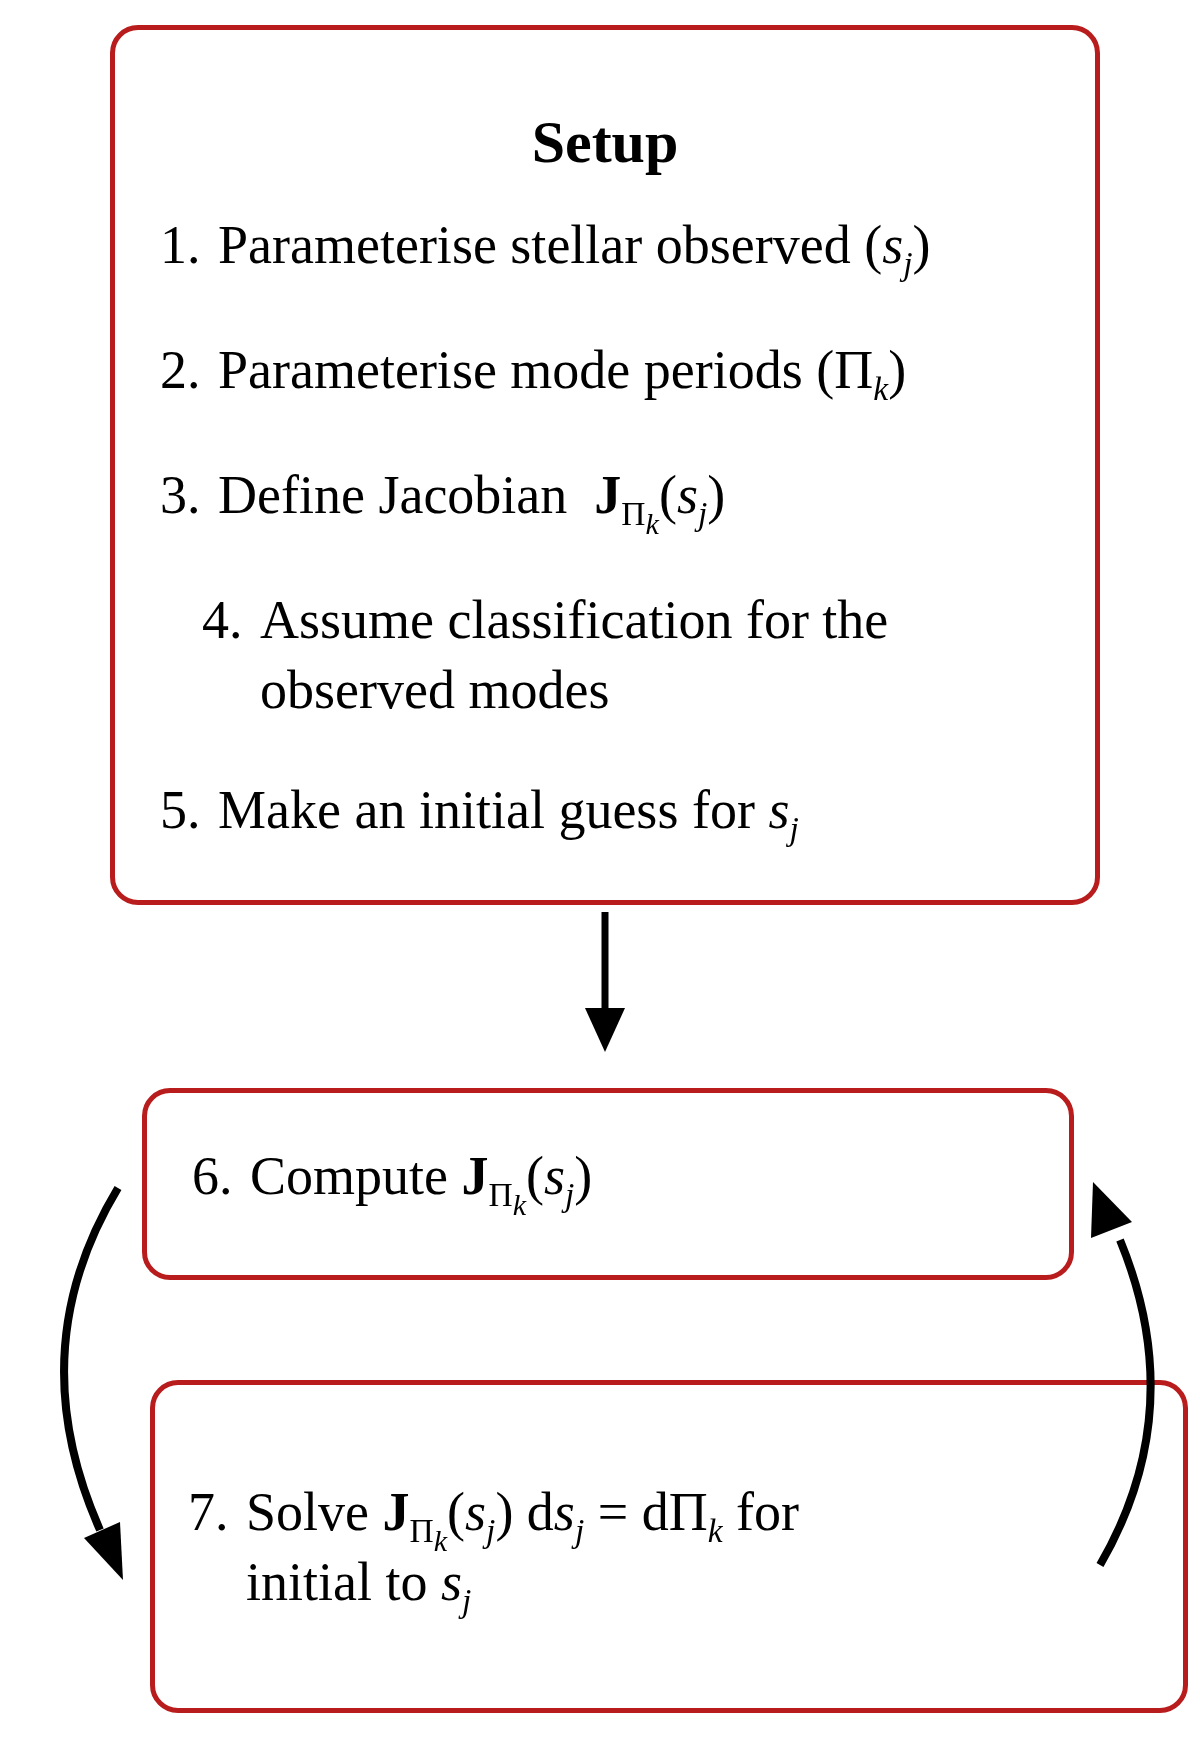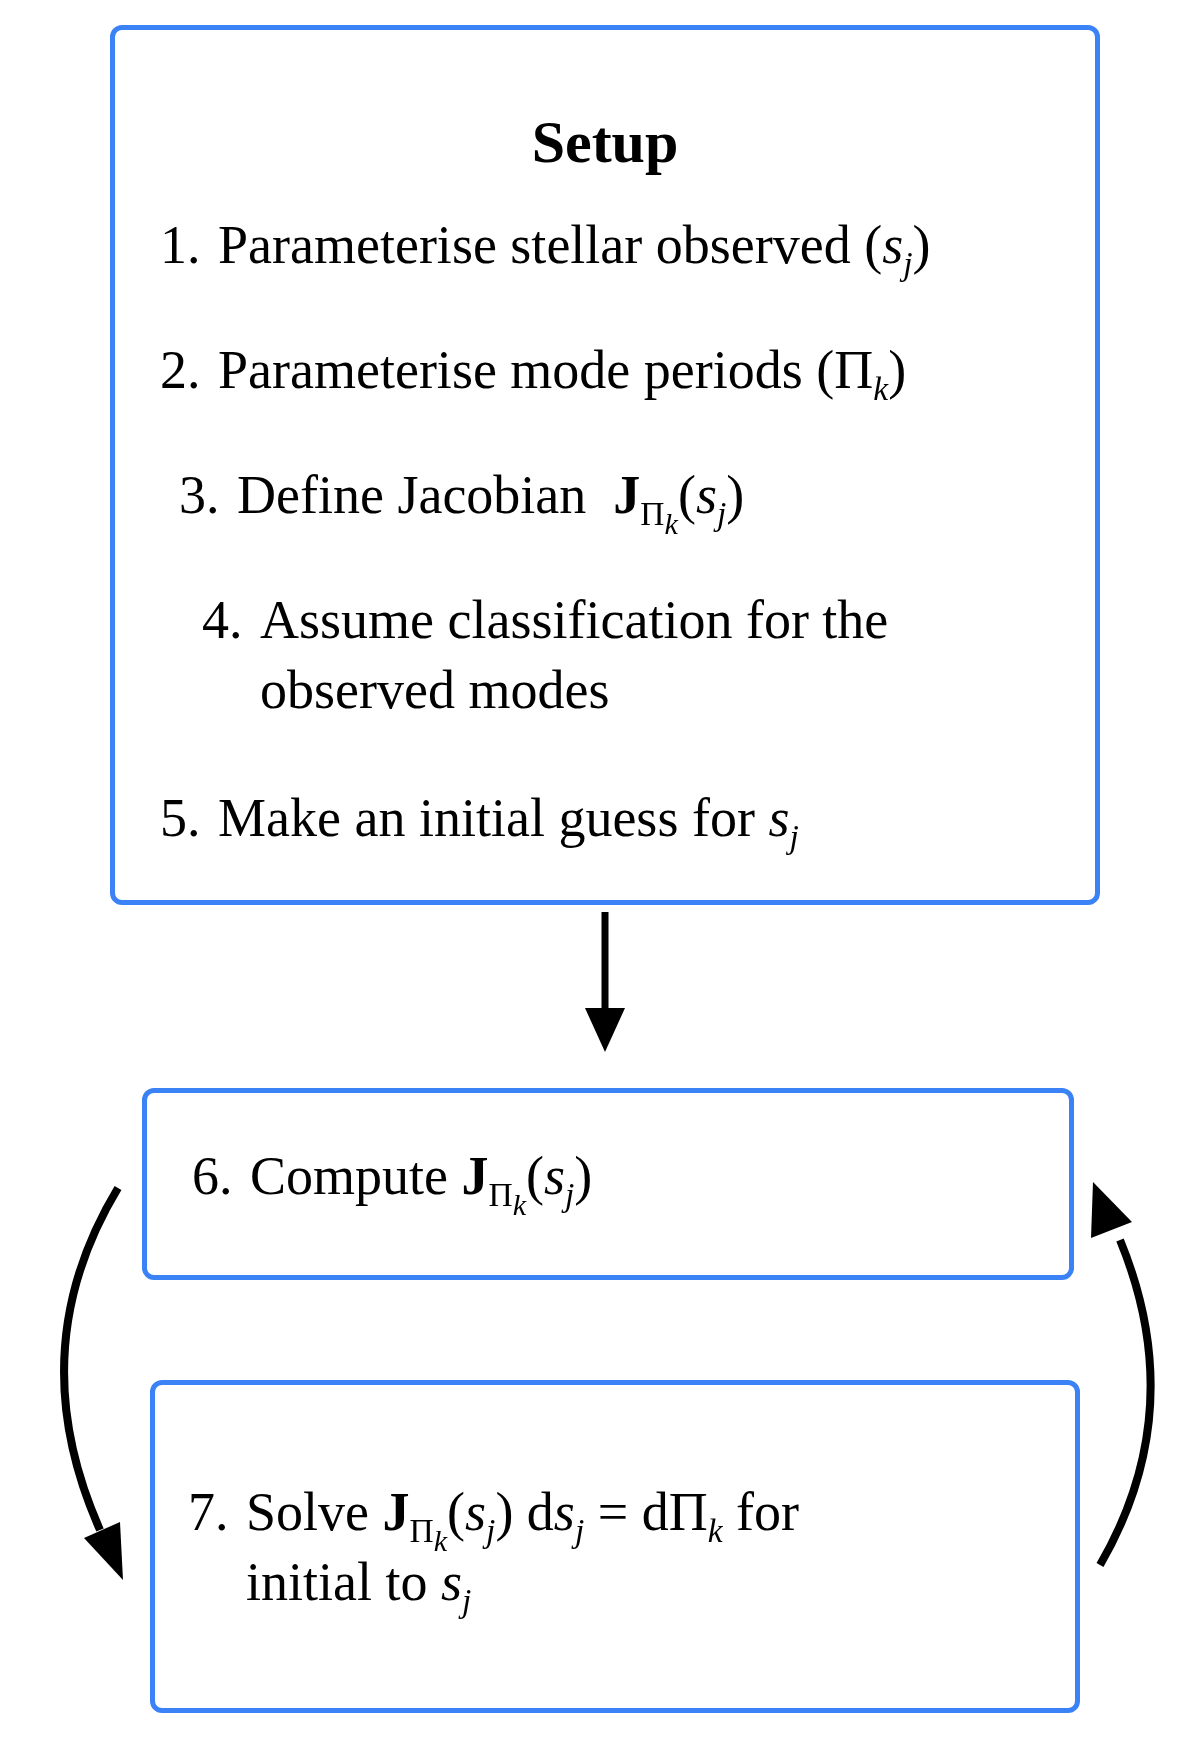--- a/index.html
+++ b/index.html
@@ -1,22 +1,22 @@
 <!DOCTYPE html>
 <html><head>
 <meta charset="utf-8">
 <style>
   html, body { margin: 0; padding: 0; background: #ffffff; }
   body { width: 1200px; height: 1754px; position: relative; overflow: hidden;
          font-family: "Liberation Serif", "DejaVu Serif", serif; color: #000; }
-  .box { position: absolute; border: 5px solid #3b82f6; border-radius: 12px;
+  .box { position: absolute; border: 5px solid #b91c1c; border-radius: 28px;
          box-sizing: border-box; background: #fff; }
   #box-setup { left: 110px; top: 25px; width: 990px; height: 880px; }
   #box-compute { left: 142px; top: 1088px; width: 932px; height: 192px; }
-  #box-solve { left: 150px; top: 1380px; width: 930px; height: 333px; }
+  #box-solve { left: 150px; top: 1380px; width: 1038px; height: 333px; }
   .title { position: absolute; left: 0; right: 0; top: 78px; text-align: center;
            font-weight: bold; font-size: 60px; }
   .item { position: absolute; font-size: 54px; line-height: 70px; white-space: nowrap; }
   .item .num { display: inline-block; width: 58px; }
   .indent { padding-left: 58px; }
   i { font-style: italic; }
   b.J { font-weight: bold; }
   sub { font-size: 0.62em; vertical-align: -0.35em; line-height: 0; }
   sub sub { font-size: 0.9em; vertical-align: -0.3em; }
   svg.arrows { position: absolute; left: 0; top: 0; width: 1200px; height: 1754px; pointer-events: none; }
@@ -28,30 +28,30 @@
   <div class="title">Setup</div>
 
   <div class="item" style="left:45px; top:180px;">
     <span class="num">1.</span><span>Parameterise stellar observed (</span><i>s</i><sub><i>j</i></sub><span>)</span>
   </div>
 
   <div class="item" style="left:45px; top:305px;">
     <span class="num">2.</span><span>Parameterise mode periods (</span><span>Π</span><sub><i>k</i></sub><span>)</span>
   </div>
 
-  <div class="item" style="left:45px; top:430px;margin-left:19px;">
+  <div class="item" style="left:45px; top:430px;">
     <span class="num">3.</span><span>Define Jacobian </span>&nbsp;<b class="J">J</b><sub><span>Π</span><sub><i>k</i></sub></sub><span>(</span><i>s</i><sub><i>j</i></sub><span>)</span>
   </div>
 
   <div class="item" style="left:45px; top:555px;margin-left:42px;">
     <span class="num">4.</span><span>Assume classification for the</span><br>
     <span class="indent">observed modes</span>
   </div>
 
-  <div class="item" style="left:45px; top:745px;margin-top:8px;">
+  <div class="item" style="left:45px; top:745px;">
     <span class="num">5.</span><span>Make an initial guess for </span><i>s</i><sub><i>j</i></sub>
   </div>
 </div>
 
 <div class="box" id="box-compute">
   <div class="item" style="left:45px; top:48px;">
     <span class="num">6.</span><span>Compute </span><b class="J">J</b><sub><span>Π</span><sub><i>k</i></sub></sub><span>(</span><i>s</i><sub><i>j</i></sub><span>)</span>
   </div>
 </div>
 

